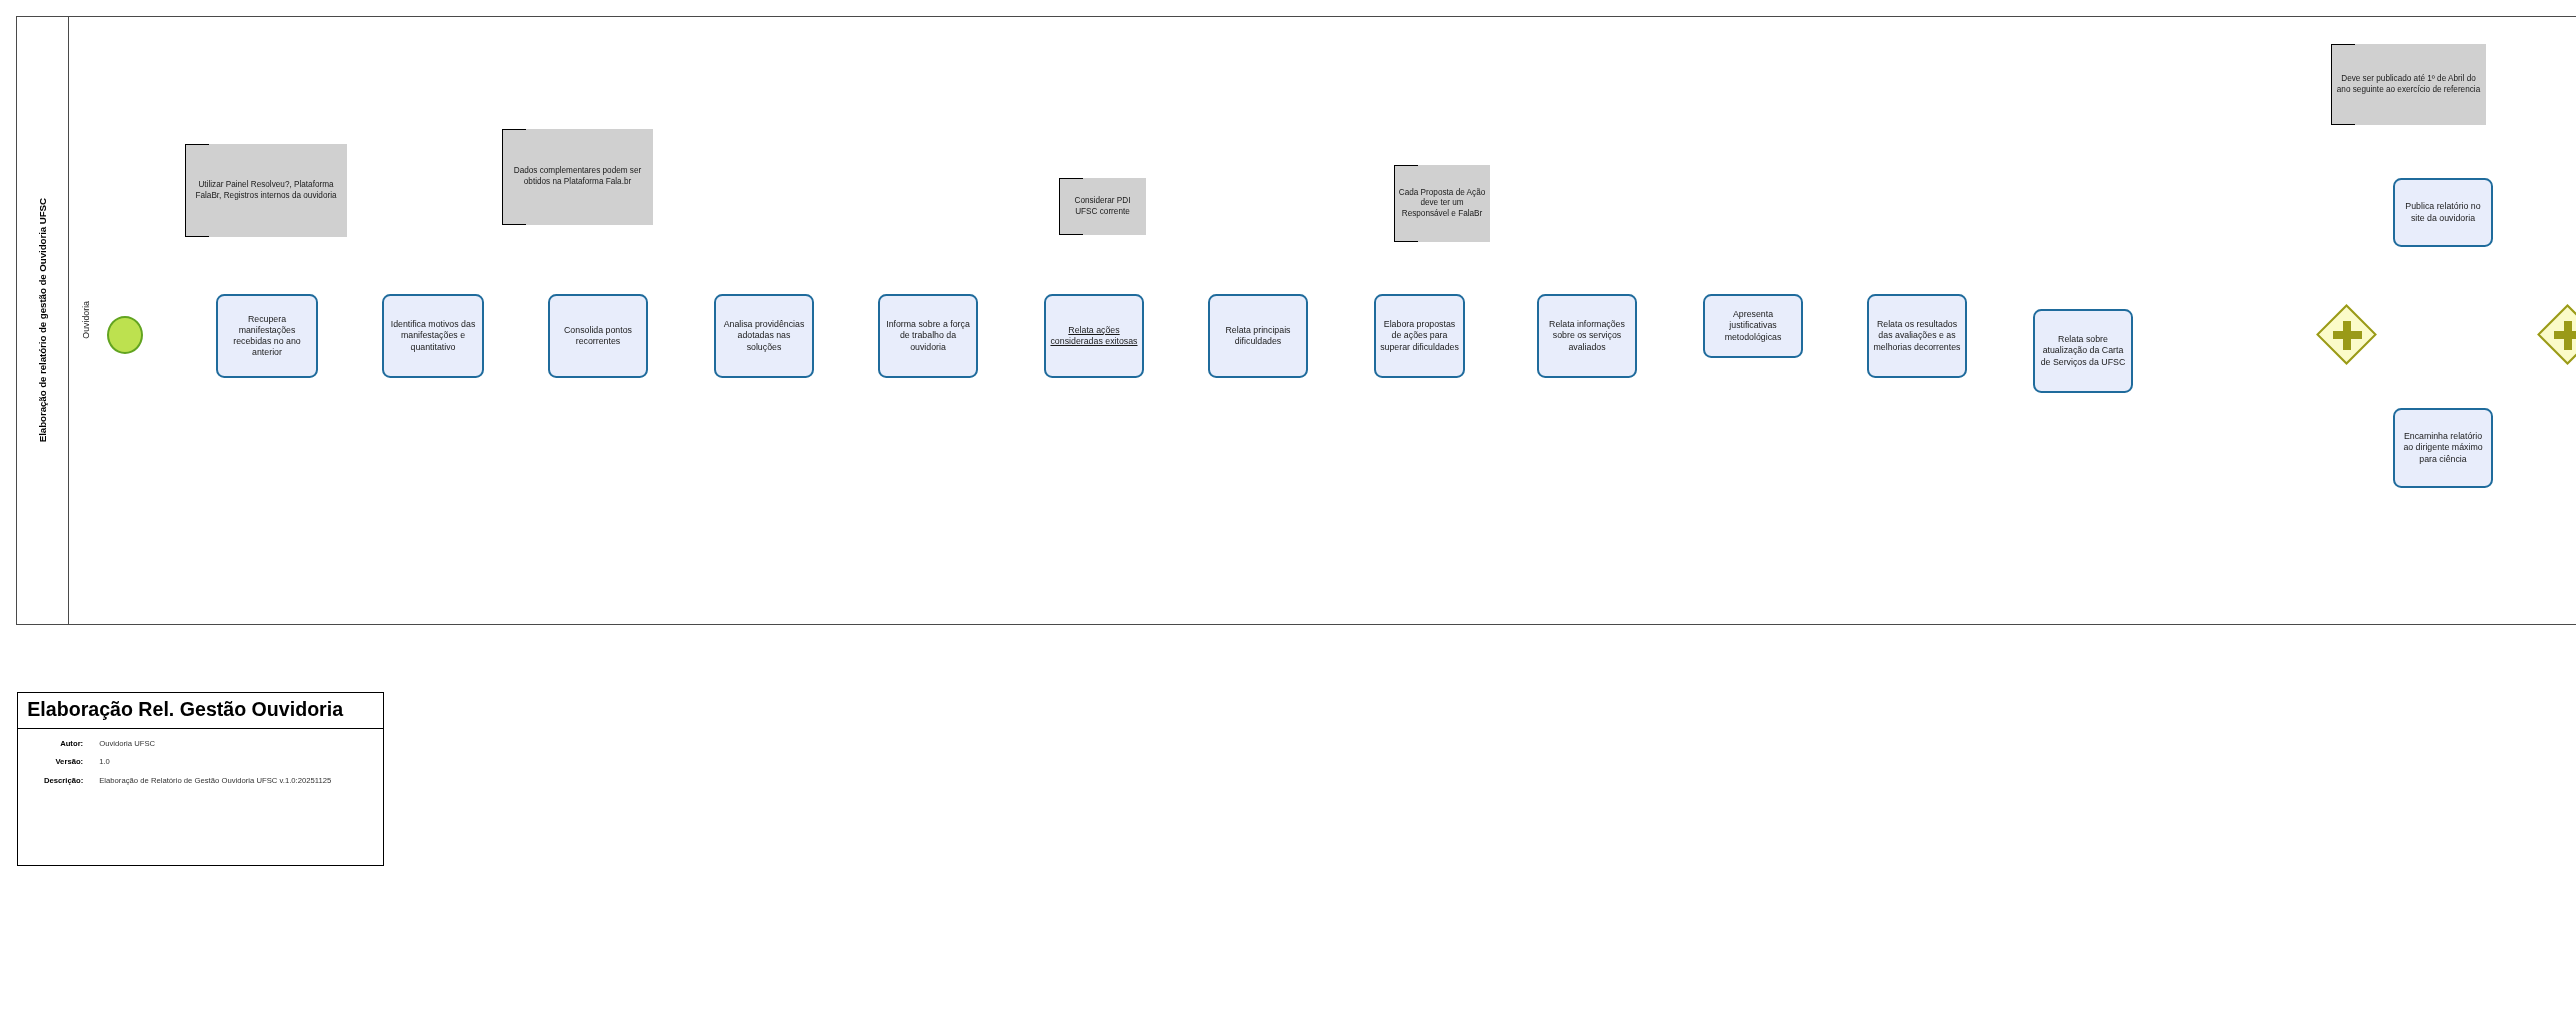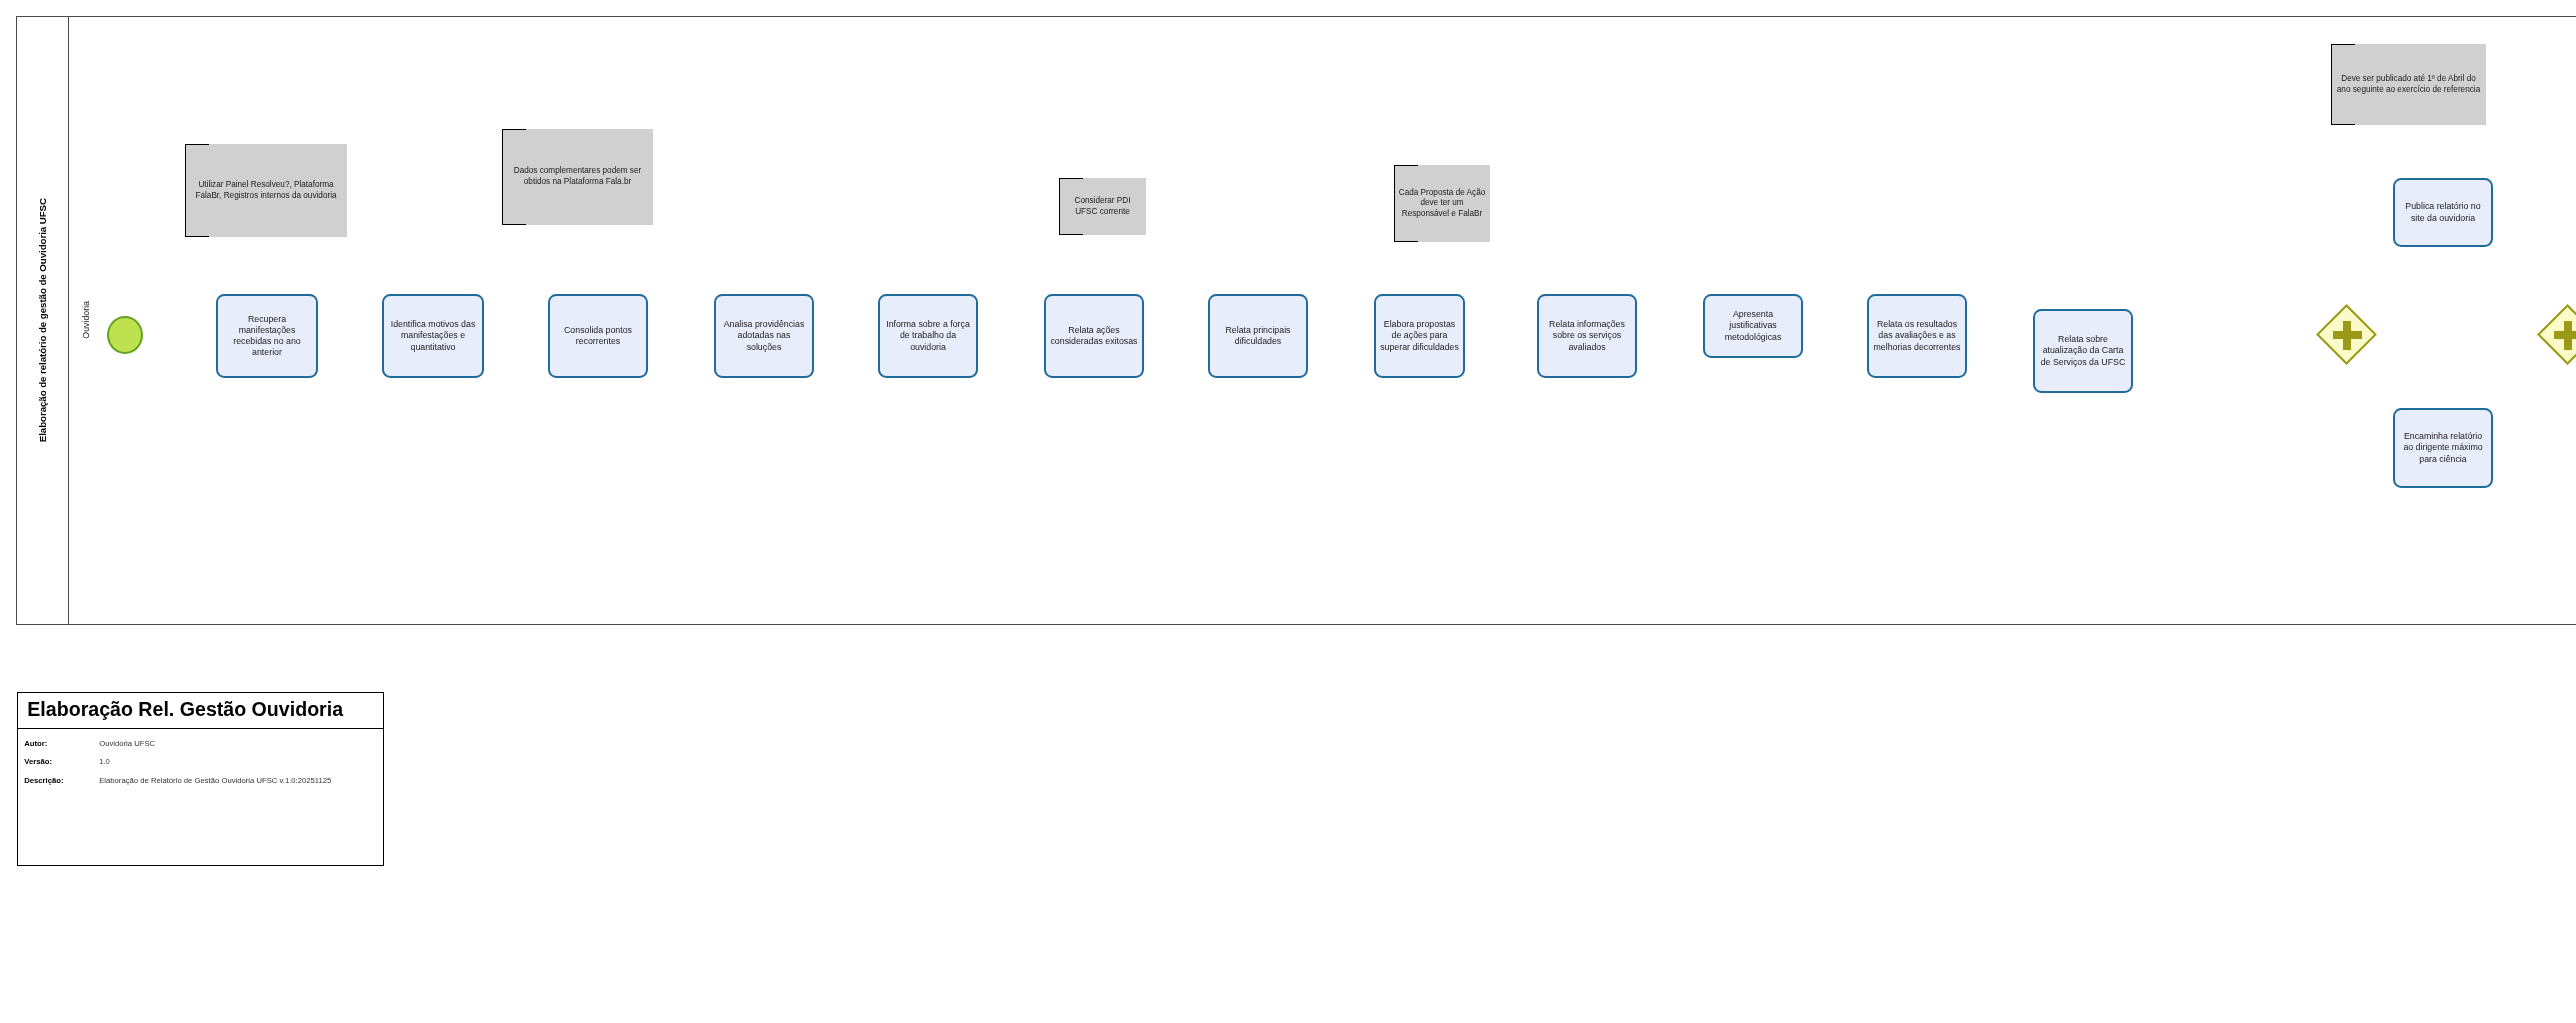--- a/index.html
+++ b/index.html
@@ -162,22 +162,22 @@
     color: #000000;
   }
   .infocard-body { padding: 9.3px 6.2px 5.2px 6.2px; }
   .inforow {
     display: flex;
     margin-bottom: 8.2px;
     font-size: 7.7px;
   }
   .inforow .k {
     width: 75px;
-    text-align: left;
-    padding-right: 5px;
+    text-align: right;
+    padding-right: 16px;
     font-weight: bold;
     color: #000000;
     flex: 0 0 auto;
   }
   .inforow .v {
     color: #333333;
     line-height: 1.38;
   }
 </style>
 </head>
@@ -263,21 +263,21 @@
   </div>
 
   <div class="node task" style="left:714px; top:294px; width:100px; height:84px;">
     <span>Analisa providências adotadas nas soluções</span>
   </div>
 
   <div class="node task" style="left:878px; top:294px; width:100px; height:84px;">
     <span>Informa sobre a força de trabalho da ouvidoria</span>
   </div>
 
-  <div class="node task" style="left:1044px; top:294px; width:100px; height:84px;">
+  <div class="node task" style="left:1044px; top:294px; width:100px; height:84px;text-decoration:underline;">
     <span>Relata ações consideradas exitosas</span>
   </div>
 
   <div class="node task" style="left:1208px; top:294px; width:100px; height:84px;">
     <span>Relata principais dificuldades</span>
   </div>
 
   <div class="node task" style="left:1374px; top:294px; width:91px; height:84px;">
     <span>Elabora propostas de ações para superar dificuldades</span>
   </div>

